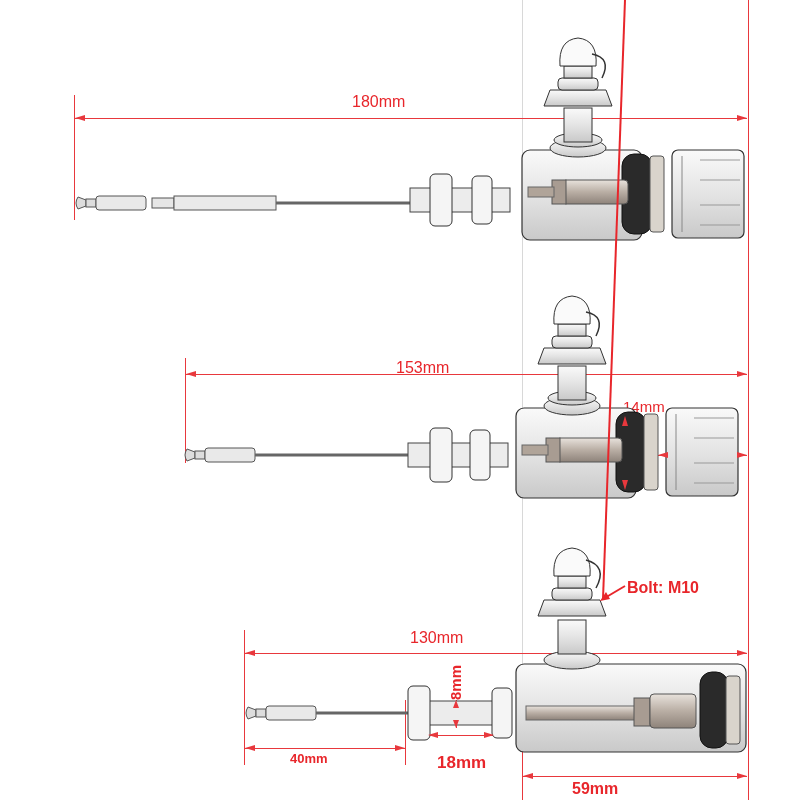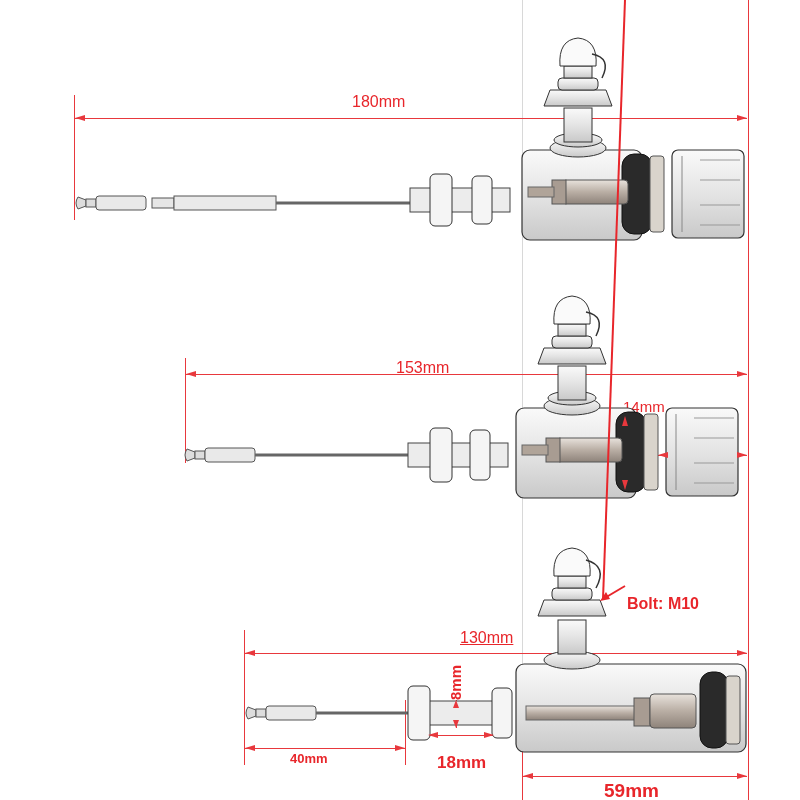--- a/index.html
+++ b/index.html
@@ -31,37 +31,37 @@
   <div class="lbl thin" style="left:396px; top:360px;">153mm</div>
   <div class="lbl small" style="left:623px; top:399px;">14mm</div>
   <div class="vline red" style="left:625px; top:416px; height:74px;"></div>
   <div class="lbl small" style="left:694px; top:438px;">23mm</div>
   <div class="hline red" style="left:658px; top:455px; width:89px;"></div>
 </div>
 
 <div>
   <div class="vline red" style="left:244px; top:630px; height:135px;"></div>
   <div class="hline red" style="left:245px; top:653px; width:502px;"></div>
-  <div class="lbl thin" style="left:460px; top:630px;text-decoration:underline;">130mm</div>
+  <div class="lbl thin" style="left:410px; top:630px;">130mm</div>
 
   <div class="vline red" style="left:405px; top:700px; height:65px;"></div>
   <div class="hline red" style="left:245px; top:748px; width:160px;"></div>
   <div class="lbl small bold" style="left:290px; top:752px; font-size:13px;">40mm</div>
 
   <div class="hline red" style="left:428px; top:735px; width:66px;"></div>
   <div class="lbl bold" style="left:437px; top:740px; font-size:17px;margin-top:14px;">18mm</div>
 
   <div class="vline red" style="left:456px; top:700px; height:28px;"></div>
   <div class="lbl bold" style="left:448px; top:672px; font-size:15px; transform:rotate(-90deg); transform-origin:left top; top:700px;">8mm</div>
 
   <div class="vline red" style="left:522px; top:740px; height:60px;"></div>
   <div class="hline red" style="left:523px; top:776px; width:224px;"></div>
-  <div class="lbl bold" style="left:604px; top:781px; font-size:19px;">59mm</div>
+  <div class="lbl bold" style="left:572px; top:781px; font-size:16px;">59mm</div>
 
-  <div class="lbl bold" style="left:627px; top:580px; font-size:16px;margin-top:16px;">Bolt: M10</div>
+  <div class="lbl bold" style="left:627px; top:580px; font-size:16px;">Bolt: M10</div>
 </div>
 
 <svg width="800" height="800" viewBox="0 0 800 800">
   <defs>
     <linearGradient id="metal" x1="0" y1="0" x2="0" y2="1">
       <stop offset="0" stop-color="#fafafa"></stop>
       <stop offset="0.5" stop-color="#e4e4e4"></stop>
       <stop offset="1" stop-color="#c9c9c9"></stop>
     </linearGradient>
     <linearGradient id="rod" x1="0" y1="0" x2="0" y2="1">

